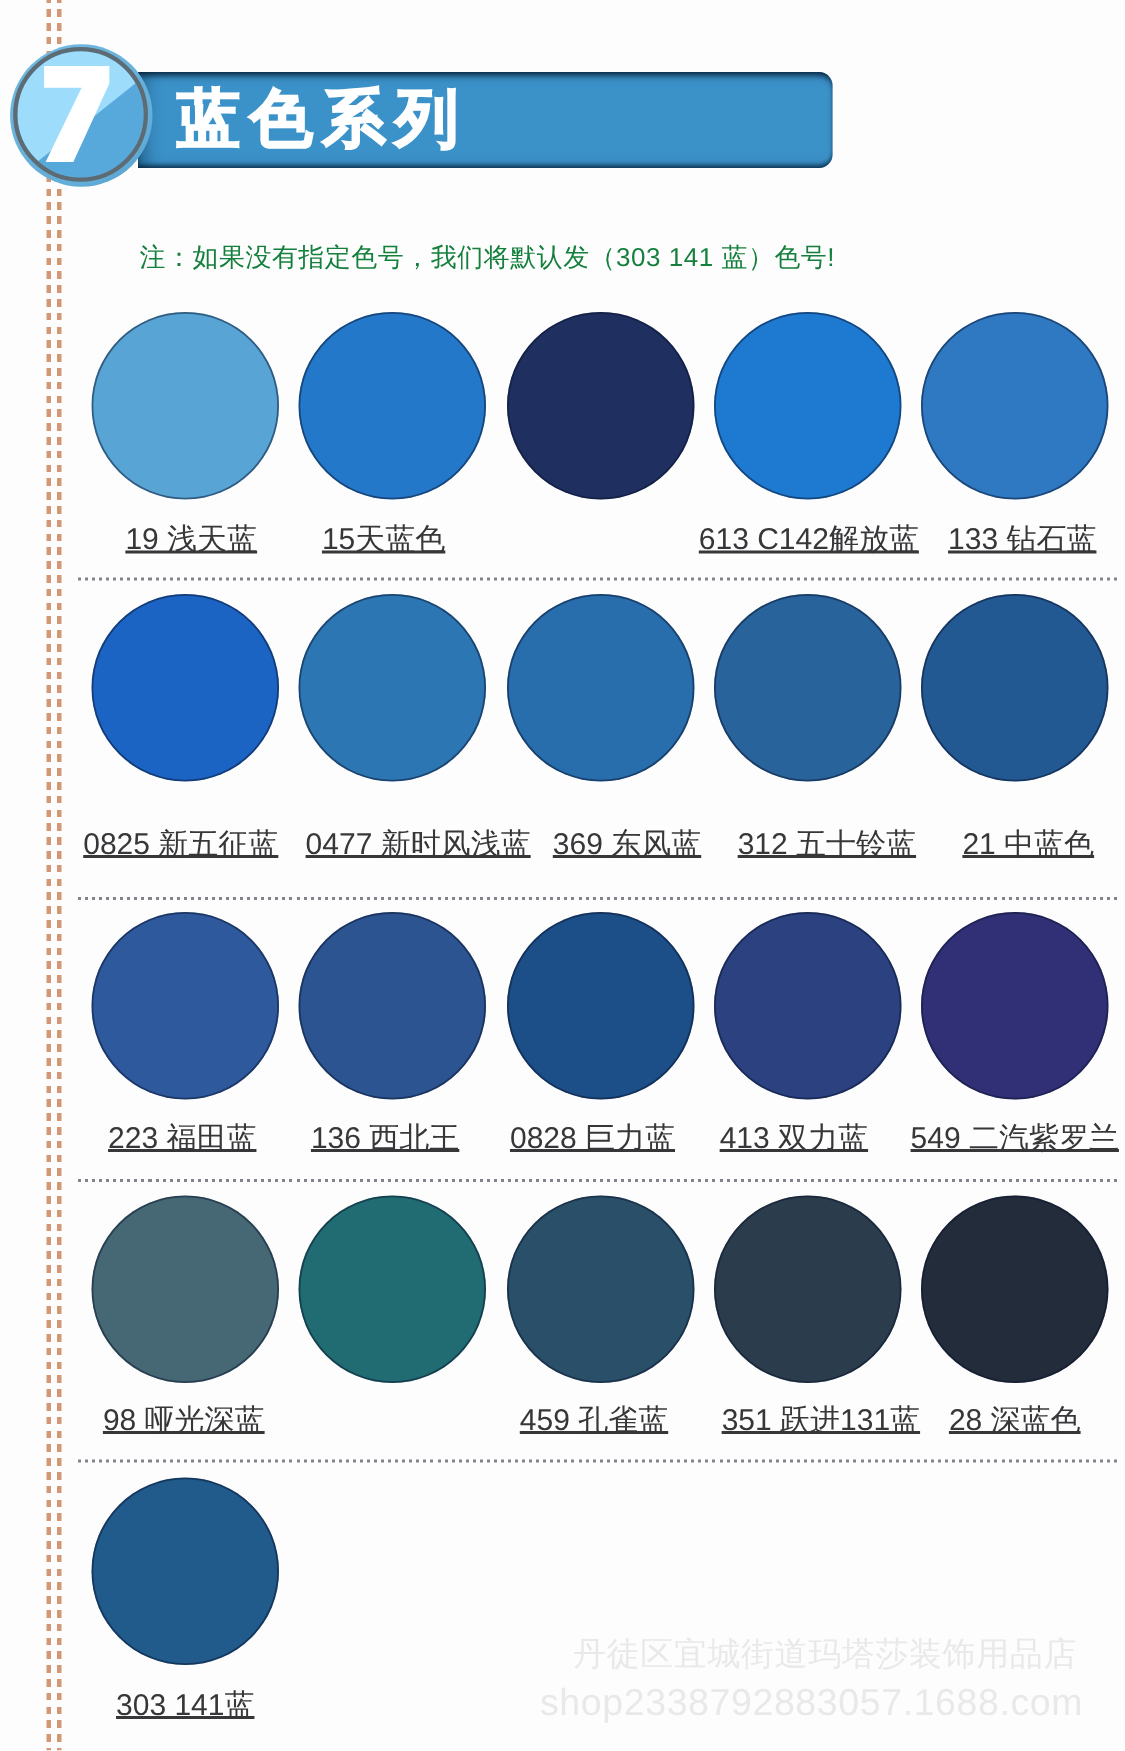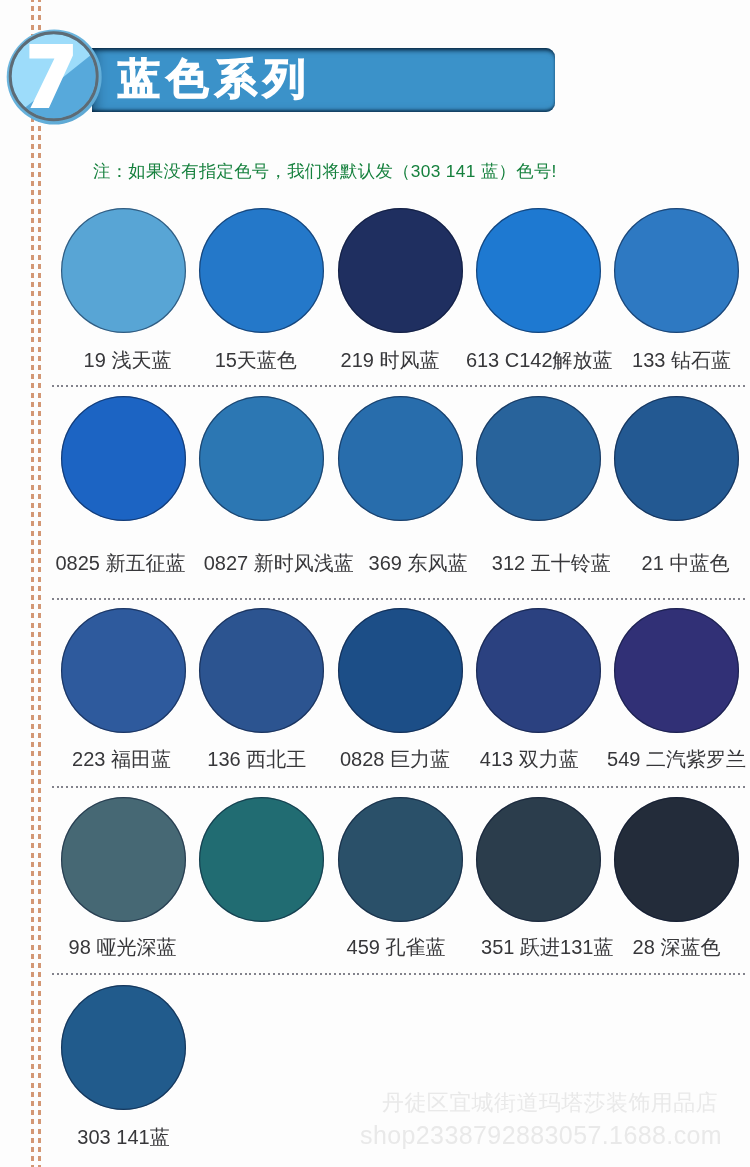--- a/index.html
+++ b/index.html
@@ -33,21 +33,21 @@
              -webkit-text-stroke:1.3px #ffffff;}
 
   
   #note{position:absolute;left:93px;top:161px;font-size:17.3px;line-height:20px;color:#15803d;white-space:nowrap;letter-spacing:0.37px;}
 
   
   .cell{position:absolute;width:125px;}
   .dot{width:125px;height:125px;border-radius:50%;
        box-shadow:inset 0 0 0 1.2px rgba(10,20,45,.5);}
   .lbl{position:absolute;left:-45px;top:137px;width:215px;text-align:center;
-       font-size:20px;line-height:22px;color:#37373a;white-space:nowrap;}
+       font-size:20px;line-height:22px;color:#37373a;white-space:nowrap;text-decoration:underline;}
 
   
   .wm{position:absolute;white-space:nowrap;color:#e9e9e9;}
   #wm1{left:382px;top:1090px;font-size:22px;letter-spacing:0.4px;line-height:25px;}
   #wm2{left:360px;top:1121px;font-size:25px;letter-spacing:0.4px;line-height:28px;}
 </style>
 </head>
 <body>
 
 <div id="page">
@@ -89,38 +89,37 @@
       <div class="cell" style="left: 61px; top: 208px;">
         <div class="dot" style="background: rgb(88, 165, 213);"></div>
         <div class="lbl" style="top: 141px; margin-left: 4px;">19 浅天蓝</div>
       </div>
       <div class="cell" style="left: 199.25px; top: 208px;">
         <div class="dot" style="background: rgb(36, 120, 201);"></div>
         <div class="lbl" style="top: 141px; margin-left: -6px;">15天蓝色</div>
       </div>
       <div class="cell" style="left: 337.5px; top: 208px;">
         <div class="dot" style="background: rgb(31, 47, 96);"></div>
-        <div class="lbl" style="top: 141px; margin-left: -10px;">219 时风蓝</div>
       </div>
       <div class="cell" style="left: 475.75px; top: 208px;">
         <div class="dot" style="background: rgb(30, 121, 209);"></div>
         <div class="lbl" style="top: 141px; margin-left: 1px;">613 C142解放蓝</div>
       </div>
       <div class="cell" style="left: 614px; top: 208px;">
         <div class="dot" style="background: rgb(46, 121, 194);"></div>
         <div class="lbl" style="top: 141px; margin-left: 5px;">133 钻石蓝</div>
       </div>
       <div class="hdot" style="top: 385px;"></div>
       <div class="cell" style="left: 61px; top: 396px;">
         <div class="dot" style="background: rgb(28, 100, 195);"></div>
         <div class="lbl" style="top: 156px; margin-left: -3px;">0825 新五征蓝</div>
       </div>
       <div class="cell" style="left: 199.25px; top: 396px;">
         <div class="dot" style="background: rgb(44, 119, 179);"></div>
-        <div class="lbl" style="top: 156px; margin-left: 17px;">0827 新时风浅蓝</div>
+        <div class="lbl" style="top: 156px; margin-left: 17px;">0477 新时风浅蓝</div>
       </div>
       <div class="cell" style="left: 337.5px; top: 396px;">
         <div class="dot" style="background: rgb(40, 109, 172);"></div>
         <div class="lbl" style="top: 156px; margin-left: 18px;">369 东风蓝</div>
       </div>
       <div class="cell" style="left: 475.75px; top: 396px;">
         <div class="dot" style="background: rgb(40, 99, 155);"></div>
         <div class="lbl" style="top: 156px; margin-left: 13px;">312 五十铃蓝</div>
       </div>
       <div class="cell" style="left: 614px; top: 396px;">

